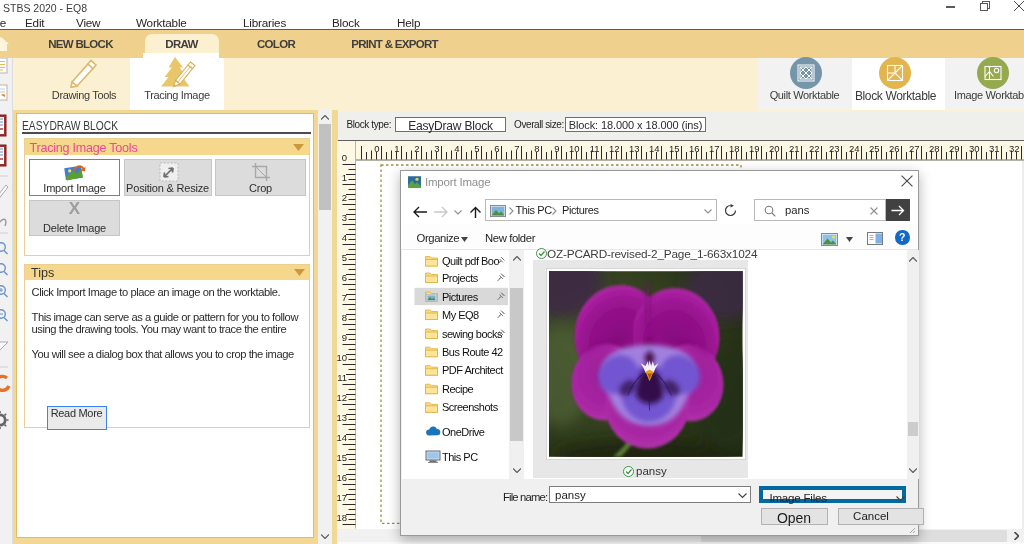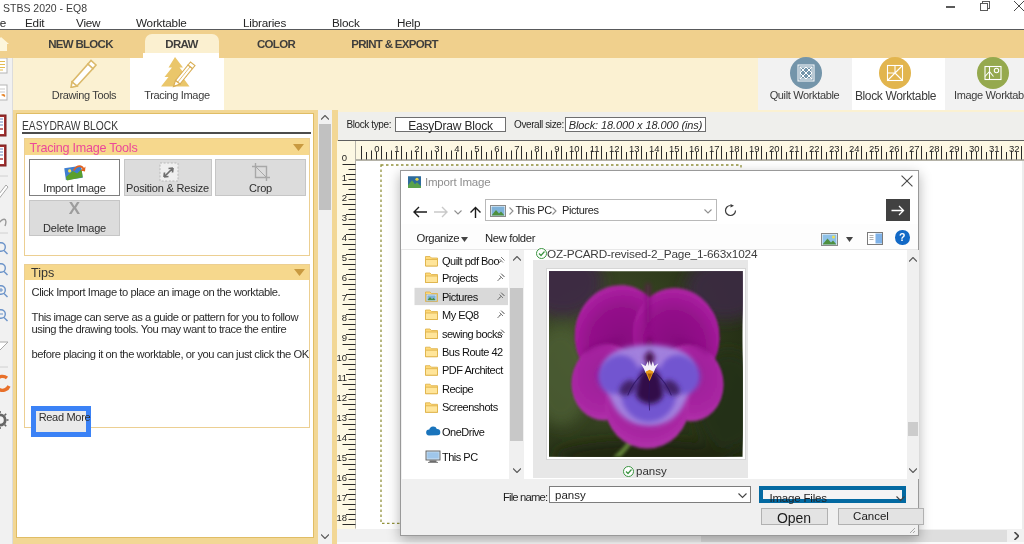--- a/index.html
+++ b/index.html
@@ -199,38 +199,38 @@
     <div class="abs txt" style="left:6.5px;top:0.5px;font-size:12.6px;color:#333;">Tips</div>
     <svg class="abs" style="left:269px;top:4px;" width="11" height="7" viewBox="0 0 11 7">
         <path d="M0 0 L11 0 L5.5 7 Z" fill="#c99a40"></path>
       </svg>
     <div class="abs" style="left:7px;top:21px;font-size:11.2px;line-height:12.9px;color:#2c2c2c;letter-spacing:-0.45px;">
       <div class="txt">Click Import Image to place an image on the worktable.</div>
       <div style="height:11.6px;"></div>
       <div class="txt">This image can serve as a guide or pattern for you to follow</div>
       <div class="txt">using the drawing tools. You may want to trace the entire</div>
       <div style="height:11.6px;"></div>
-      <div class="txt">before placing it on the worktable, or you can just click the OK</div>
+      <div class="txt">You will see a dialog box that allows you to crop the image</div>
     </div>
-    <div class="abs" style="left:6px;top:141px;width:60px;height:31px;background:#eaeaea;border:5px solid #3b82f6;box-sizing:border-box;">
+    <div class="abs" style="left:22px;top:141px;width:60px;height:24px;background:#eaeaea;border:1px solid #3b82f6;box-sizing:border-box;">
       <div class="abs txt ctr" style="left:0;top:0px;width:58px;font-size:11px;color:#2e2e2e;letter-spacing:-0.3px;">Read More</div>
     </div>
   </div>
 </div>
 
 <div class="abs" style="left:331.5px;top:110px;width:6.5px;height:434px;background:#f2d795;"></div>
 <div class="abs" style="left:338px;top:110px;width:686px;height:1.5px;background:#fbf1d2;"></div>
 <div class="abs" style="left:338px;top:111.5px;width:686px;height:29.5px;background:#efefec;border-bottom:1px solid #5f5f5f;box-sizing:border-box;">
   <div class="abs txt" style="left:8.5px;top:7px;font-size:10px;color:#1f1f1f;letter-spacing:-0.4px;">Block type:</div>
   <div class="abs" style="left:57px;top:5.5px;width:111px;height:15px;background:#fff;border:1px solid #6e6e6e;box-sizing:border-box;">
     <div class="abs txt ctr" style="left:0;top:0.5px;width:109px;font-size:12px;color:#2a2a2a;letter-spacing:-0.2px;">EasyDraw Block</div>
   </div>
   <div class="abs txt" style="left:176px;top:7px;font-size:10px;color:#1f1f1f;letter-spacing:-0.4px;">Overall size:</div>
   <div class="abs" style="left:227px;top:5.5px;width:141px;height:15px;background:#fff;border:1px solid #6e6e6e;box-sizing:border-box;">
-    <div class="abs txt ctr" style="left:0;top:0.5px;width:139px;font-size:11px;color:#2a2a2a;letter-spacing:-0.1px;font-style:italic;">Block: 18.000 x 18.000 (ins)</div>
+    <div class="abs txt ctr" style="left:0;top:0.5px;width:139px;font-size:11px;color:#2a2a2a;letter-spacing:-0.1px;">Block: 18.000 x 18.000 (ins)</div>
   </div>
 </div>
 
 <div id="hruler" class="abs" style="left:356px;top:141px;width:668px;height:19.5px;background:#fdf8e3;"><svg width="668" height="19.5" viewBox="0 0 668 19.5">
       <rect x="0" y="18.5" width="668" height="1" fill="#6e6e6e"></rect>
       <text x="23.5" y="10.5" font-size="9.5" text-anchor="end" fill="#1f1f1f" font-family="Liberation Sans">0</text>
       <text x="43.5" y="10.5" font-size="9.5" text-anchor="end" fill="#1f1f1f" font-family="Liberation Sans">1</text>
       <text x="63.5" y="10.5" font-size="9.5" text-anchor="end" fill="#1f1f1f" font-family="Liberation Sans">2</text>
       <text x="83.5" y="10.5" font-size="9.5" text-anchor="end" fill="#1f1f1f" font-family="Liberation Sans">3</text>
       <text x="103.5" y="10.5" font-size="9.5" text-anchor="end" fill="#1f1f1f" font-family="Liberation Sans">4</text>
@@ -546,20 +546,30 @@
       </svg>
     <div class="abs txt" style="left:76.5px;top:4.5px;font-size:11px;color:#1f1f1f;letter-spacing:-0.4px;">Pictures</div>
     <svg class="abs" style="left:218px;top:9px;" width="8" height="5" viewBox="0 0 8 5">
         <path d="M0.5 0.5 L4 4 L7.5 0.5" fill="none" stroke="#8f8f8f" stroke-width="1.1"></path>
       </svg>
   </div>
   <svg class="abs" style="left:323px;top:33px;" width="13" height="13" viewBox="0 0 13 13">
     <path d="M11.5 6.5 A5 5 0 1 1 6.5 1.5" fill="none" stroke="#3a3a3a" stroke-width="1.2"></path>
     <path d="M6.5 0 L6.5 3.6 L10 1.8 Z" fill="#3a3a3a"></path>
   </svg>
+  <div class="abs" style="left:353px;top:28px;width:132px;height:22.5px;background:#fff;border:1px solid #b9b9b9;box-sizing:border-box;">
+    <svg class="abs" style="left:9px;top:5px;" width="12" height="12" viewBox="0 0 12 12">
+      <circle cx="5" cy="5" r="3.8" fill="none" stroke="#777" stroke-width="1.1"></circle>
+      <path d="M8 8 L11.3 11.3" stroke="#777" stroke-width="1.1"></path>
+    </svg>
+    <div class="abs txt" style="left:30px;top:4.5px;font-size:11.3px;color:#1f1f1f;">pans</div>
+    <svg class="abs" style="left:115px;top:7px;" width="8" height="8" viewBox="0 0 8 8">
+      <path d="M0.5 0.5 L7.5 7.5 M7.5 0.5 L0.5 7.5" stroke="#8f8f8f" stroke-width="1.1"></path>
+    </svg>
+  </div>
   <div class="abs" style="left:485px;top:28px;width:24px;height:22.5px;background:#414141;">
     <svg class="abs" style="left:5px;top:6px;" width="14" height="11" viewBox="0 0 14 11">
       <path d="M0.5 5.5 L12.5 5.5 M8 1 L12.5 5.5 L8 10" fill="none" stroke="#fff" stroke-width="1.3"></path>
     </svg>
   </div>
 
   <div class="abs" style="left:0;top:53px;width:100%;height:26.7px;background:#fdfdfd;border-bottom:1px solid #e8e8e8;box-sizing:border-box;"></div>
   <div class="abs txt" style="left:15.5px;top:61.5px;font-size:11.3px;color:#1f1f1f;letter-spacing:-0.4px;">Organize</div>
   <svg class="abs" style="left:59.5px;top:66.5px;" width="7" height="5" viewBox="0 0 7 5">
       <path d="M0 0 L7 0 L3.5 5 Z" fill="#444"></path>

